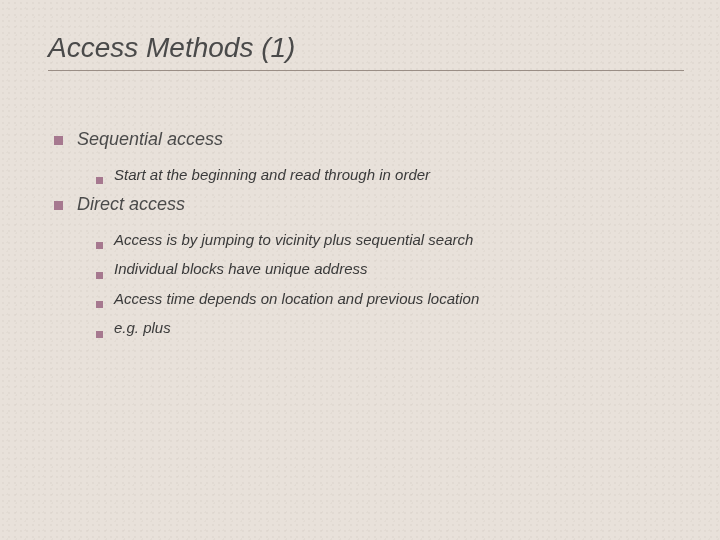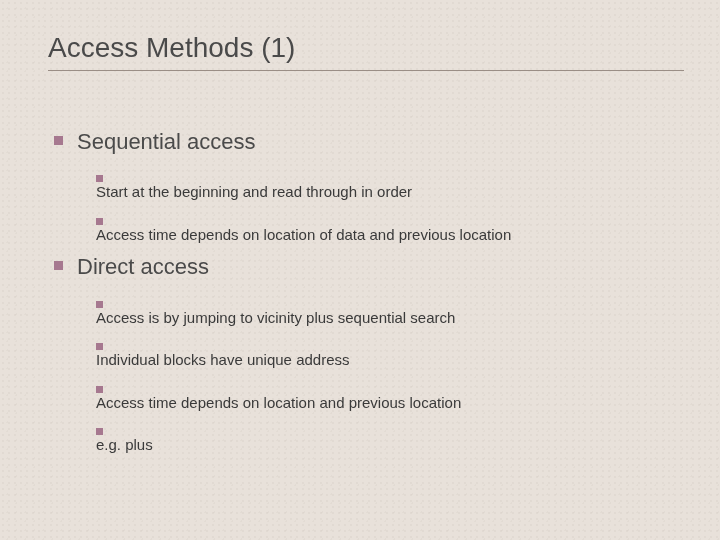--- a/index.html
+++ b/index.html
@@ -26,20 +26,21 @@
     background-size: 6px 6px, 9px 9px;
     background-position: 0 0, 3px 4px;
     pointer-events: none;
   }
   .slide {
     position: relative;
     width: 100%;
     height: 100%;
     box-sizing: border-box;
     padding: 32px 36px 0 48px;
+    font-style: italic;
   }
   .title {
     font-size: 28px;
     font-weight: 400;
     color: #4a4a4a;
     margin: 0 0 6px 0;
   }
   .title-rule {
     border: none;
     border-top: 1px solid #9a8e86;
@@ -48,40 +49,39 @@
   }
   .content {
     padding-left: 6px;
   }
   .l1 {
     display: flex;
     align-items: flex-start;
     margin-bottom: 14px;
   }
   .l1-label {
-    font-size: 22px;
+    font-size: 18px;
     color: #4a4a4a;
     line-height: 1.2;
   }
   .bullet-l1 {
     width: 9px;
     height: 9px;
     background: #a6788f;
     flex: 0 0 auto;
     margin-top: 7px;
     margin-right: 14px;
   }
   .sub {
     padding-left: 42px;
   }
   .l2 {
     display: flex;
-    align-items: flex-start;
+    align-items: flex-end;
     margin-bottom: 10px;
-    flex-direction: column;
   }
   .bullet-l2 {
     width: 7px;
     height: 7px;
     background: #a6788f;
     flex: 0 0 auto;
     margin-top: 6px;
     margin-right: 11px;
   }
   .l2-label {
@@ -102,24 +102,20 @@
 
     <div class="l1">
       <span class="bullet-l1"></span>
       <span class="l1-label">Sequential access</span>
     </div>
     <div class="sub">
       <div class="l2">
         <span class="bullet-l2"></span>
         <span class="l2-label">Start at the beginning and read through in order</span>
       </div>
-      <div class="l2">
-        <span class="bullet-l2"></span>
-        <span class="l2-label">Access time depends on location of data and previous location</span>
-      </div>
     </div>
 
     <div class="l1">
       <span class="bullet-l1"></span>
       <span class="l1-label">Direct access</span>
     </div>
     <div class="sub">
       <div class="l2">
         <span class="bullet-l2"></span>
         <span class="l2-label">Access is by jumping to vicinity plus sequential search</span>

